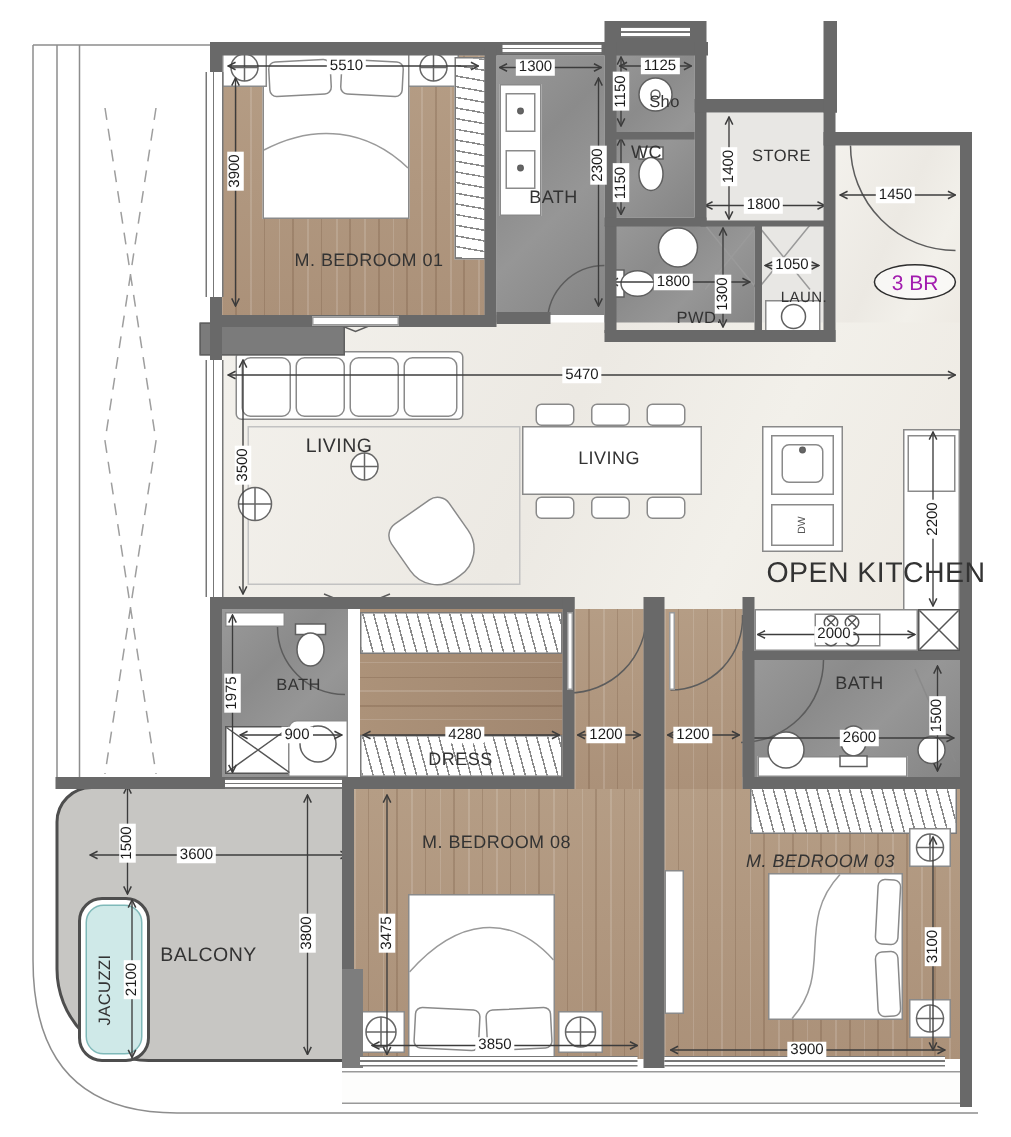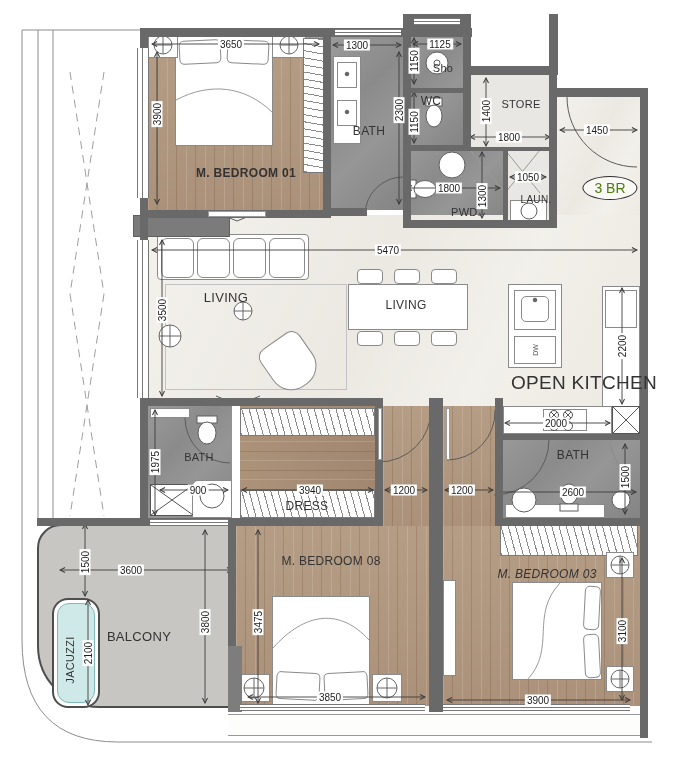--- a/index.html
+++ b/index.html
@@ -34,21 +34,21 @@
   .leaf{position:absolute;background:#fff;border:1px solid #9a9a9a;z-index:16;box-sizing:border-box;}
   .gray{background:#7b7b7b;border:1px solid #5f5f5f;}
   
   .chip{position:absolute;transform:translate(-50%,-50%);background:#fff;color:#1c1c1c;
         font-size:10px;line-height:11px;padding:0 2px;white-space:nowrap;z-index:40;}
   .chip.v{transform:translate(-50%,-50%) rotate(-90deg);}
   .rlabel{position:absolute;transform:translate(-50%,-50%);color:#333;letter-spacing:.3px;
         white-space:nowrap;z-index:41;}
   .rlabel.v{transform:translate(-50%,-50%) rotate(-90deg);}
   .badge{position:absolute;transform:translate(-50%,-50%);border:1.5px solid #2e2e2e;border-radius:50%;
-        padding:3px 11px;font-size:14px;color:#4d7c0f;background:rgba(255,255,255,.6);z-index:41;white-space:nowrap;}
+        padding:3px 11px;font-size:14px;color:#a21caf;background:rgba(255,255,255,.6);z-index:41;white-space:nowrap;}
   svg.ovl{position:absolute;left:0;top:0;z-index:10;pointer-events:none;}
   .dw{position:absolute;transform:translate(-50%,-50%) rotate(-90deg);font-size:7px;color:#555;z-index:6;}
 </style>
 </head>
 <body>
 
 <div id="stage">
 
   <div class="floor wood-v" style="left:148px;top:37px;width:175px;height:175px;"></div>
   <div class="floor tile" style="left:331px;top:37px;width:72px;height:173px;"></div>
@@ -295,59 +295,59 @@
 
   <div class="winv" style="left:137px;top:48px;height:150px;"></div>
   <div class="winv" style="left:137px;top:240px;height:158px;"></div>
   <div class="winh" style="left:335px;top:29px;width:66px;"></div>
   <div class="winh" style="left:414px;top:18px;width:46px;"></div>
   <div class="winh" style="left:240px;top:704px;width:185px;"></div>
   <div class="winh" style="left:443px;top:704px;width:187px;"></div>
   <div class="winh" style="left:150px;top:519px;width:78px;"></div>
   <div class="abs" style="left:228px;top:714px;width:420px;height:20px;background:#fdfdfc;border-top:1px solid #999;border-bottom:1px solid #999;z-index:3;"></div>
 
-  <div class="rlabel" style="left:246px;top:173px;font-size:12px;font-weight:bold;">M. BEDROOM 01</div>
+  <div class="rlabel" style="left:246px;top:173px;font-size:12px;">M. BEDROOM 01</div>
   <div class="rlabel" style="left:369px;top:131px;font-size:12px;">BATH</div>
   <div class="rlabel" style="left:443px;top:68px;font-size:11px;">Sho</div>
   <div class="rlabel" style="left:431px;top:101px;font-size:12px;">WC</div>
   <div class="rlabel" style="left:521px;top:104px;font-size:11px;">STORE</div>
   <div class="rlabel" style="left:466px;top:212px;font-size:11px;">PWD.</div>
   <div class="rlabel" style="left:536px;top:199px;font-size:10px;">LAUN.</div>
   <div class="rlabel" style="left:226px;top:297px;font-size:13px;">LIVING</div>
   <div class="rlabel" style="left:406px;top:305px;font-size:12px;">LIVING</div>
   <div class="rlabel" style="left:541px;top:383px;font-size:19px;margin-left:43px;">OPEN KITCHEN</div>
   <div class="rlabel" style="left:199px;top:457px;font-size:11px;">BATH</div>
   <div class="rlabel" style="left:307px;top:466px;font-size:12px;margin-top:40px;">DRESS</div>
   <div class="rlabel" style="left:573px;top:455px;font-size:12px;">BATH</div>
   <div class="rlabel" style="left:331px;top:561px;font-size:12px;">M. BEDROOM 08</div>
   <div class="rlabel" style="left:547px;top:574px;font-size:12px;font-style:italic;">M. BEDROOM 03</div>
   <div class="rlabel" style="left:139px;top:636px;font-size:13px;">BALCONY</div>
   <div class="rlabel v" style="left:70px;top:660px;font-size:11px;">JACUZZI</div>
   <div class="badge" style="left:610px;top:188px;">3 BR</div>
 
-  <div class="chip" style="left:231px;top:44px;">3650</div>
+  <div class="chip" style="left:231px;top:44px;">5510</div>
   <div class="chip v" style="left:157px;top:114px;">3900</div>
   <div class="chip" style="left:357px;top:45px;">1300</div>
   <div class="chip v" style="left:399px;top:110px;">2300</div>
   <div class="chip" style="left:440px;top:44px;">1125</div>
   <div class="chip v" style="left:414px;top:61px;">1150</div>
   <div class="chip v" style="left:414px;top:122px;">1150</div>
   <div class="chip v" style="left:486px;top:111px;">1400</div>
   <div class="chip" style="left:509px;top:137px;">1800</div>
   <div class="chip" style="left:597px;top:130px;">1450</div>
   <div class="chip" style="left:449px;top:188px;">1800</div>
   <div class="chip v" style="left:482px;top:196px;">1300</div>
   <div class="chip" style="left:528px;top:177px;">1050</div>
   <div class="chip" style="left:388px;top:250px;">5470</div>
   <div class="chip v" style="left:162px;top:310px;">3500</div>
   <div class="chip v" style="left:622px;top:346px;">2200</div>
   <div class="chip" style="left:556px;top:423px;">2000</div>
   <div class="chip v" style="left:155px;top:462px;">1975</div>
   <div class="chip" style="left:198px;top:490px;">900</div>
-  <div class="chip" style="left:310px;top:490px;">3940</div>
+  <div class="chip" style="left:310px;top:490px;">4280</div>
   <div class="chip" style="left:404px;top:490px;">1200</div>
   <div class="chip" style="left:462px;top:490px;">1200</div>
   <div class="chip" style="left:573px;top:492px;">2600</div>
   <div class="chip v" style="left:625px;top:477px;">1500</div>
   <div class="chip v" style="left:258px;top:622px;">3475</div>
   <div class="chip" style="left:330px;top:697px;">3850</div>
   <div class="chip" style="left:538px;top:700px;">3900</div>
   <div class="chip v" style="left:622px;top:631px;">3100</div>
   <div class="chip v" style="left:85px;top:562px;">1500</div>
   <div class="chip" style="left:131px;top:570px;">3600</div>

